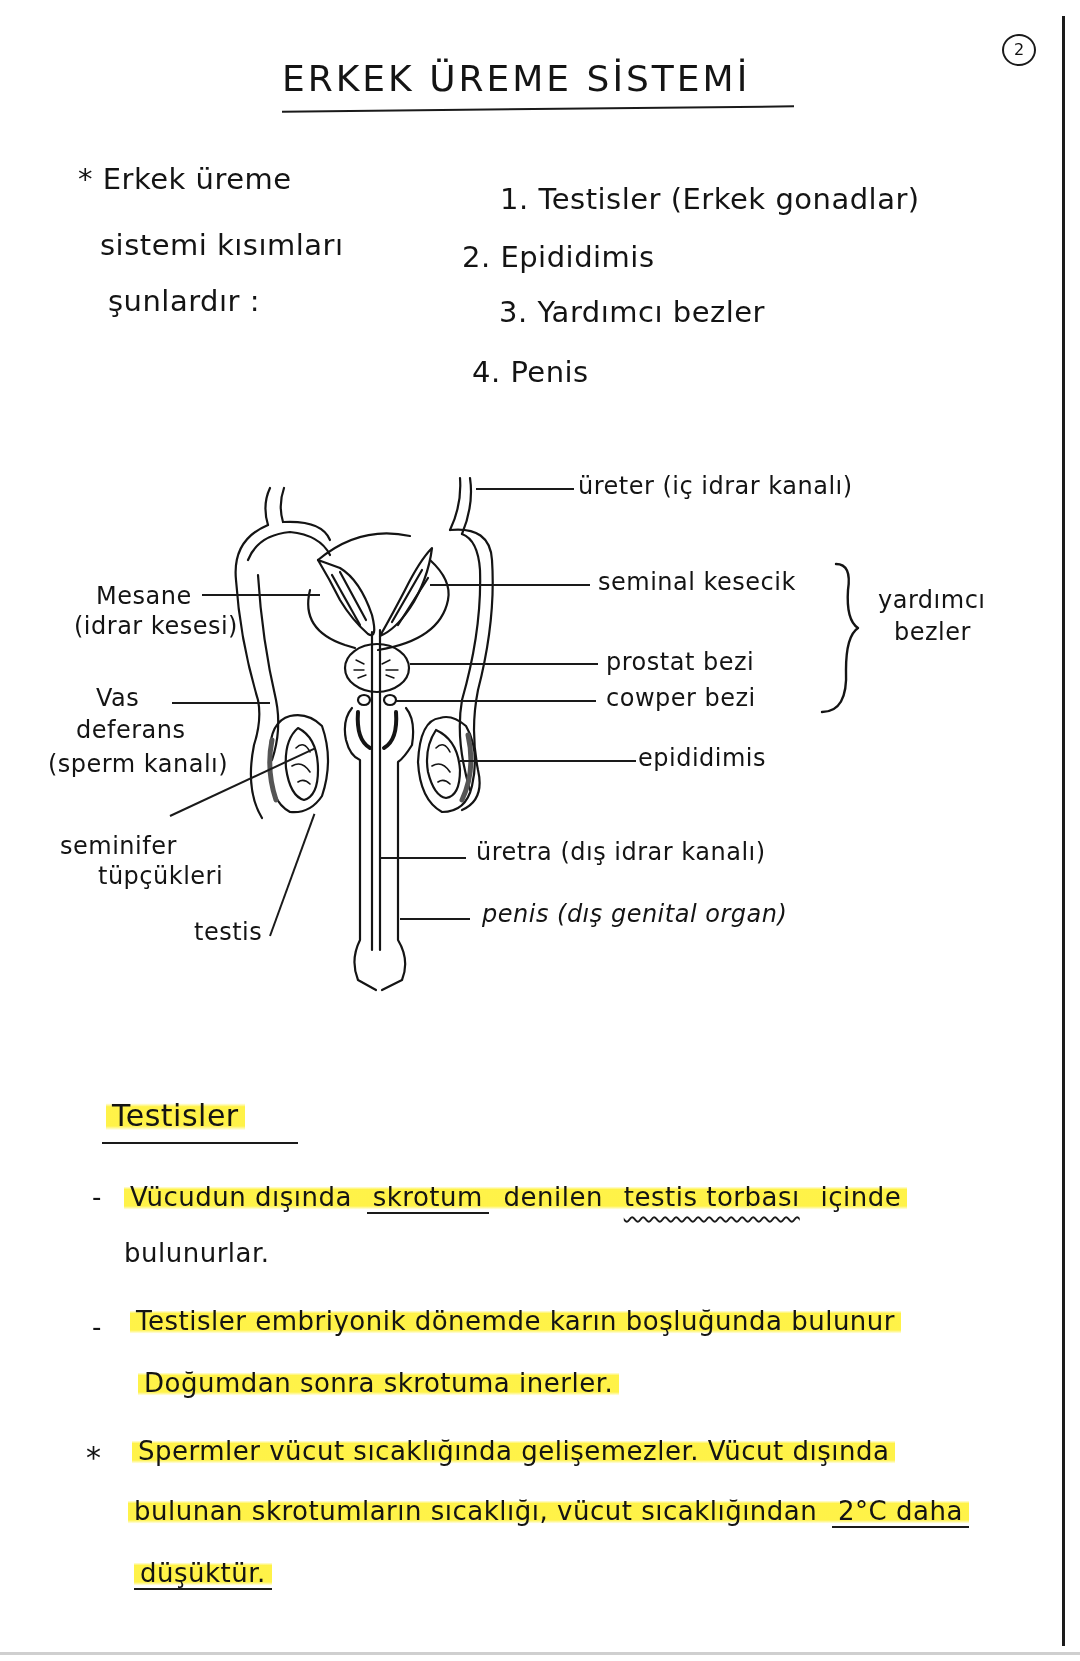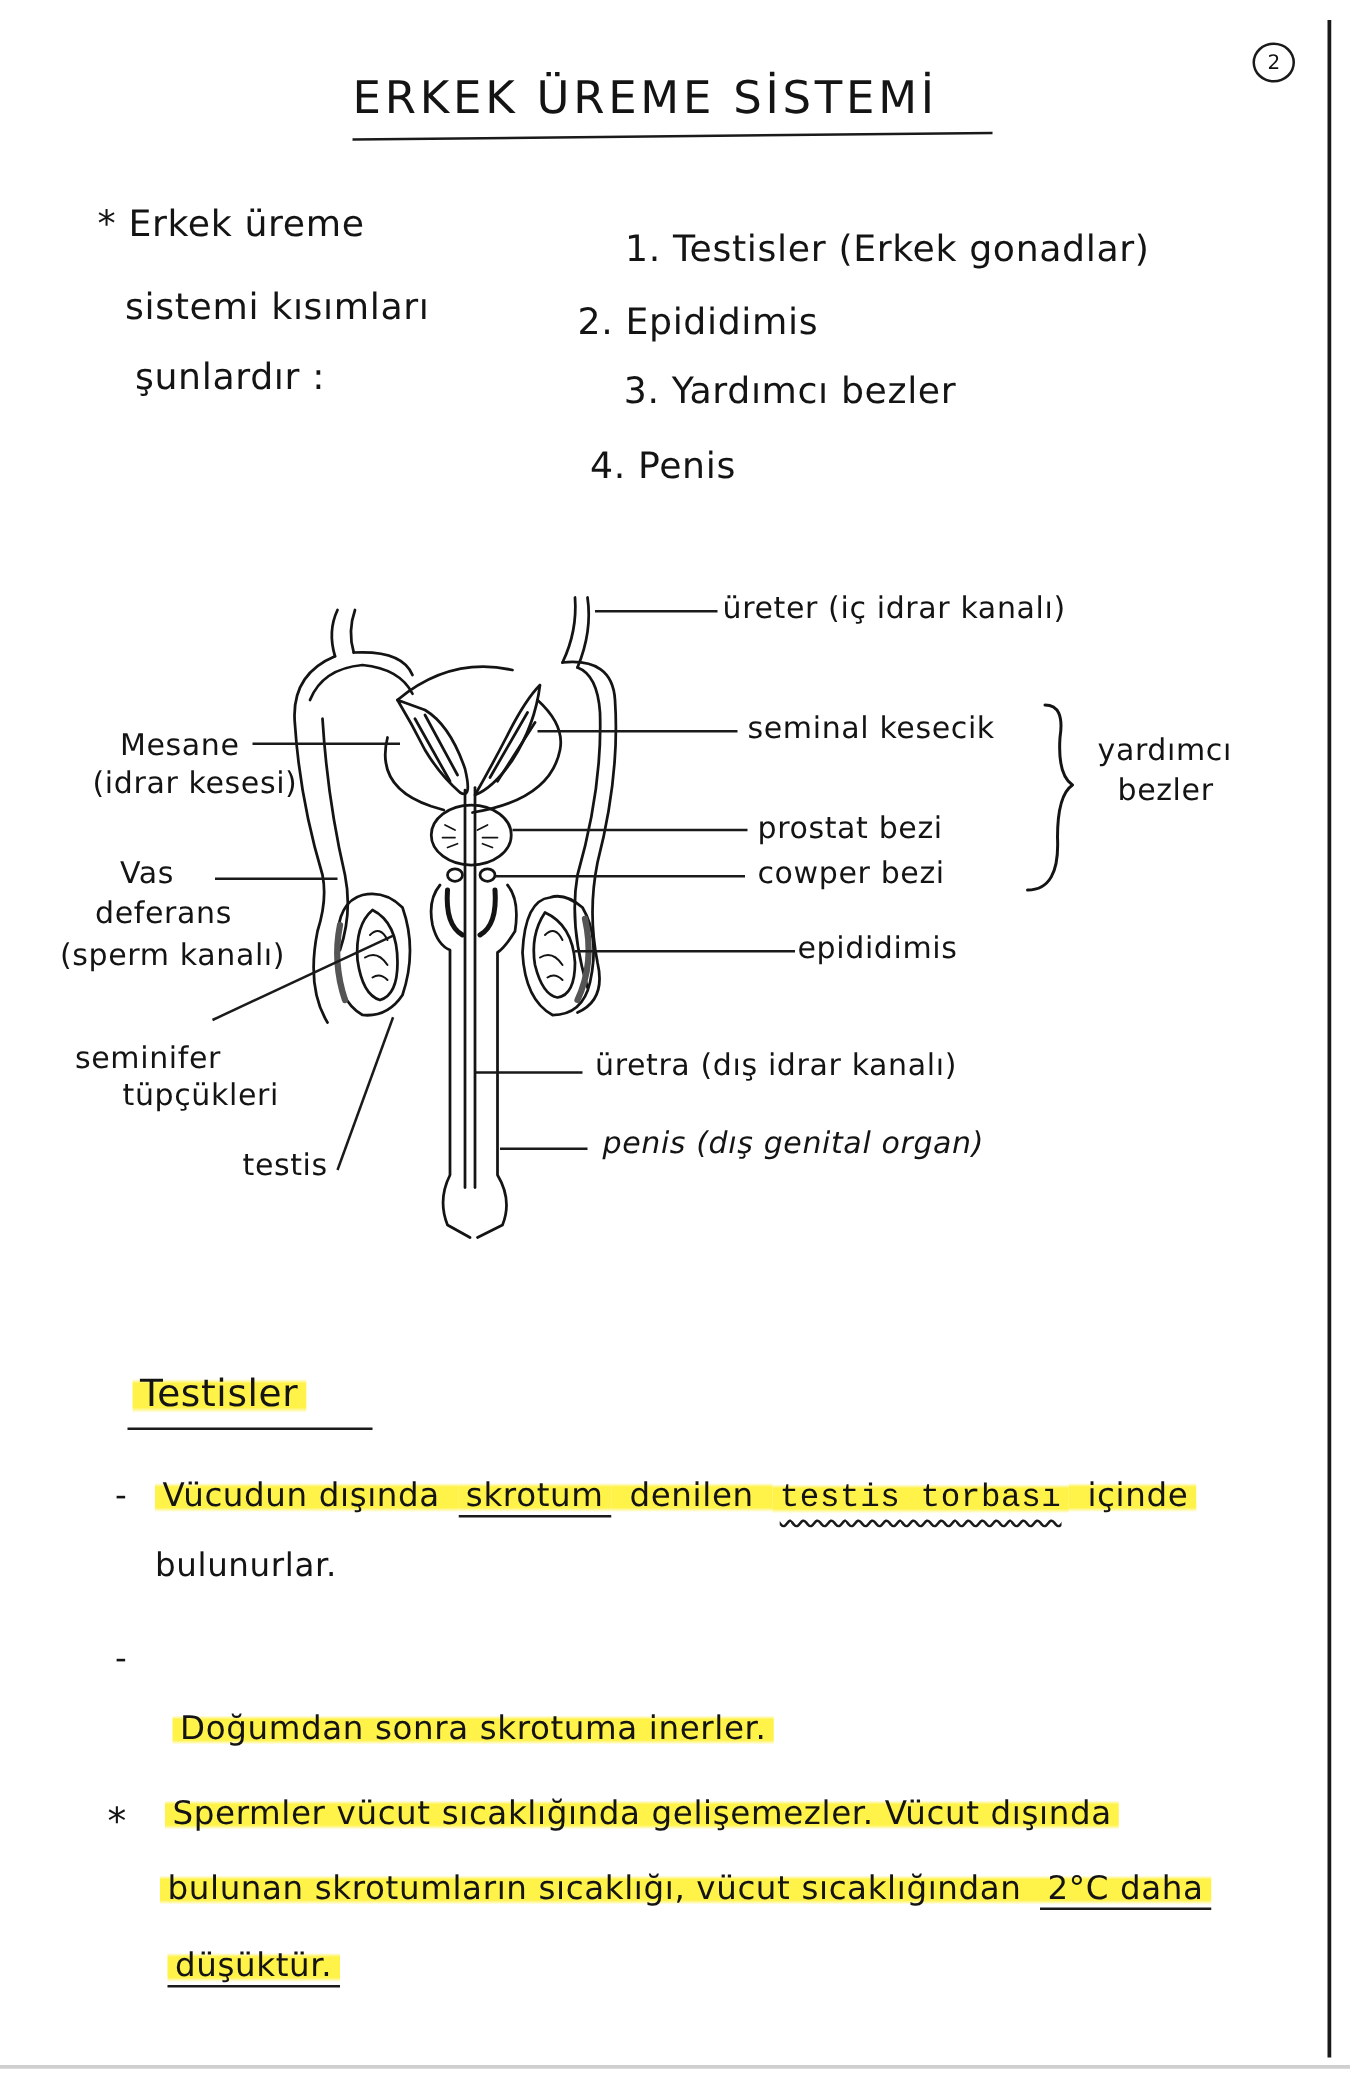--- a/index.html
+++ b/index.html
@@ -13,21 +13,21 @@
   .title-ul { position:absolute; left:282px; top:108px; width:512px; height:2px; background:#1a1a1a; transform:rotate(-0.6deg); }
   .page-no { position:absolute; left:1002px; top:34px; width:30px; height:28px; border:2px solid #1a1a1a; border-radius:50%;
              font-size:16px; text-align:center; line-height:28px; }
   .intro { font-size:29px; }
   .list-item { font-size:29px; }
   .diag-label { font-size:24px; }
   .heading { font-size:30px; }
   .body-line { font-size:26px; }
   .hl { background:linear-gradient(180deg, rgba(255,245,60,0) 15%, rgba(255,240,40,0.85) 25%, rgba(255,240,40,0.85) 80%, rgba(255,245,60,0) 92%); padding:0 6px; }
   .ul { border-bottom:2px solid #1a1a1a; }
-  .wavy { text-decoration:underline wavy #1a1a1a; text-underline-offset:10px; text-decoration-thickness:1.5px;font-family:Liberation Mono, monospace; }
+  .wavy { text-decoration:underline wavy #1a1a1a; text-underline-offset:10px; text-decoration-thickness:1.5px; }
   .lead { position:absolute; height:2px; background:#1a1a1a; }
   svg.diagram { position:absolute; left:0; top:0; width:1080px; height:1661px; }
 </style>
 </head>
 <body>
 
 <div class="page">
 
   <div class="edge-right"></div>
   <div class="edge-bottom"></div>
@@ -149,20 +149,23 @@
 
   <div class="hw body-line" style="left:92px;top:1182px;">-</div>
   <div class="hw body-line" style="left:124px;top:1182px;">
     <span class="hl">Vücudun dışında </span><span class="hl ul">skrotum</span><span class="hl"> denilen </span><span class="hl wavy">testis torbası</span><span class="hl"> içinde</span>
   </div>
   <div class="hw body-line" style="left:124px;top:1238px;">
     <span>bulunurlar.</span>
   </div>
 
   <div class="hw body-line" style="left:92px;top:1312px;">-</div>
+  <div class="hw body-line" style="left:130px;top:1306px;">
+    <span class="hl">Testisler embriyonik dönemde karın boşluğunda bulunur</span>
+  </div>
   <div class="hw body-line" style="left:138px;top:1368px;">
     <span class="hl">Doğumdan sonra skrotuma inerler.</span>
   </div>
 
   <div class="hw body-line" style="left:86px;top:1440px;font-size:30px;">*</div>
   <div class="hw body-line" style="left:132px;top:1436px;">
     <span class="hl">Spermler vücut sıcaklığında gelişemezler. Vücut dışında</span>
   </div>
   <div class="hw body-line" style="left:128px;top:1496px;">
     <span class="hl">bulunan skrotumların sıcaklığı, vücut sıcaklığından </span><span class="hl ul">2°C daha</span>

